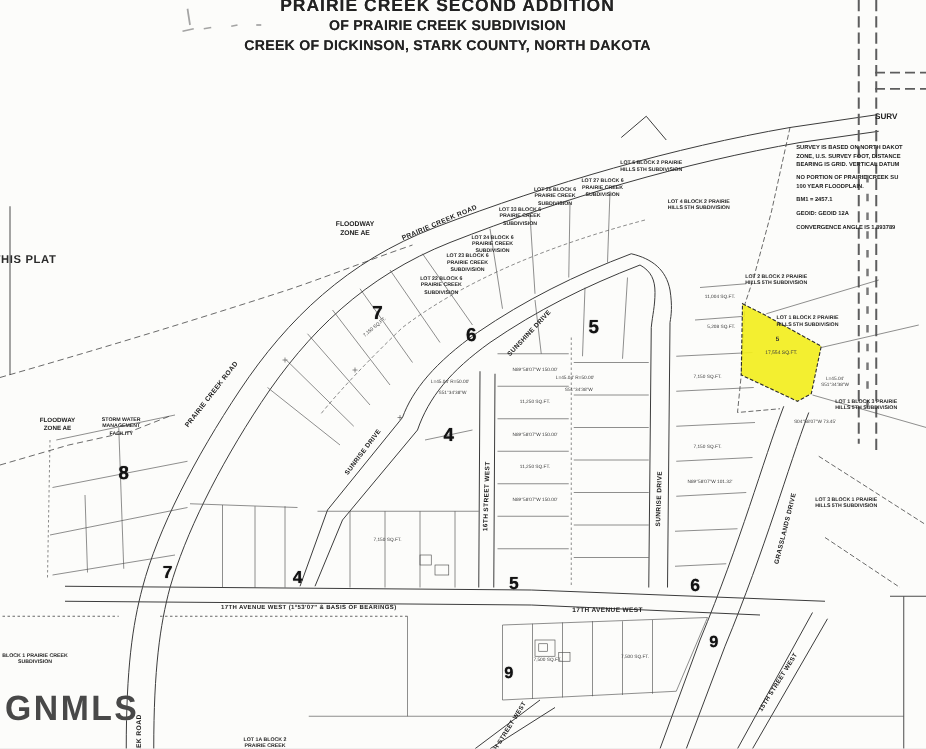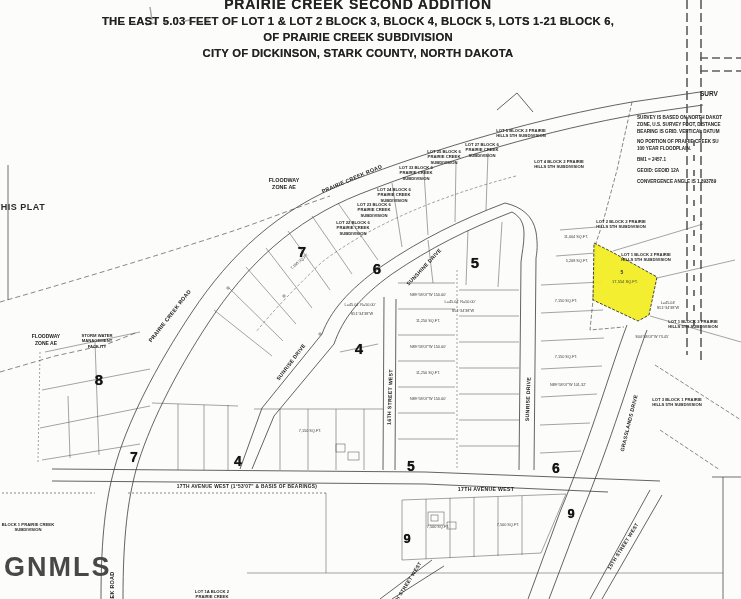--- a/index.html
+++ b/index.html
@@ -178,23 +178,22 @@
       <path d="M226,288 h4 M228,286 v4"></path>
         <path d="M282,296 h4 M284,294 v4"></path>
         <path d="M318,334 h4 M320,332 v4"></path>
     </g>
 
     <polygon points="594,243 612,252 657,277 649,315 638,321 593,300" fill="#F2EE1E" fill-opacity=".92" stroke="#2e2e2e" stroke-width=".9" stroke-dasharray="3 1.5"></polygon>
   </svg>
 
   <div class="title-block">
     <div class="t1">PRAIRIE CREEK SECOND ADDITION</div>
-    <div class="t2">THE EAST 5.03 FEET OF LOT 1 &amp; LOT 2 BLOCK 3, BLOCK 4, BLOCK 5, LOTS 1-21 BLOCK 6,</div>
     <div class="t2">OF PRAIRIE CREEK SUBDIVISION</div>
-    <div class="t2">CITY OF DICKINSON, STARK COUNTY, NORTH DAKOTA</div>
+    <div class="t2">CREEK OF DICKINSON, STARK COUNTY, NORTH DAKOTA</div>
   </div>
 
   <div class="surv">SURV</div>
   <div class="note" style="top:114px">SURVEY IS BASED ON NORTH DAKOT
 ZONE, U.S. SURVEY FOOT, DISTANCE
 BEARING IS GRID. VERTICAL DATUM</div>
   <div class="note" style="top:138px">NO PORTION OF PRAIRIE CREEK SU
 100 YEAR FLOODPLAIN.</div>
   <div class="note" style="top:156px">BM1 = 2457.1</div>
   <div class="note" style="top:167px">GEOID: GEOID 12A</div>

